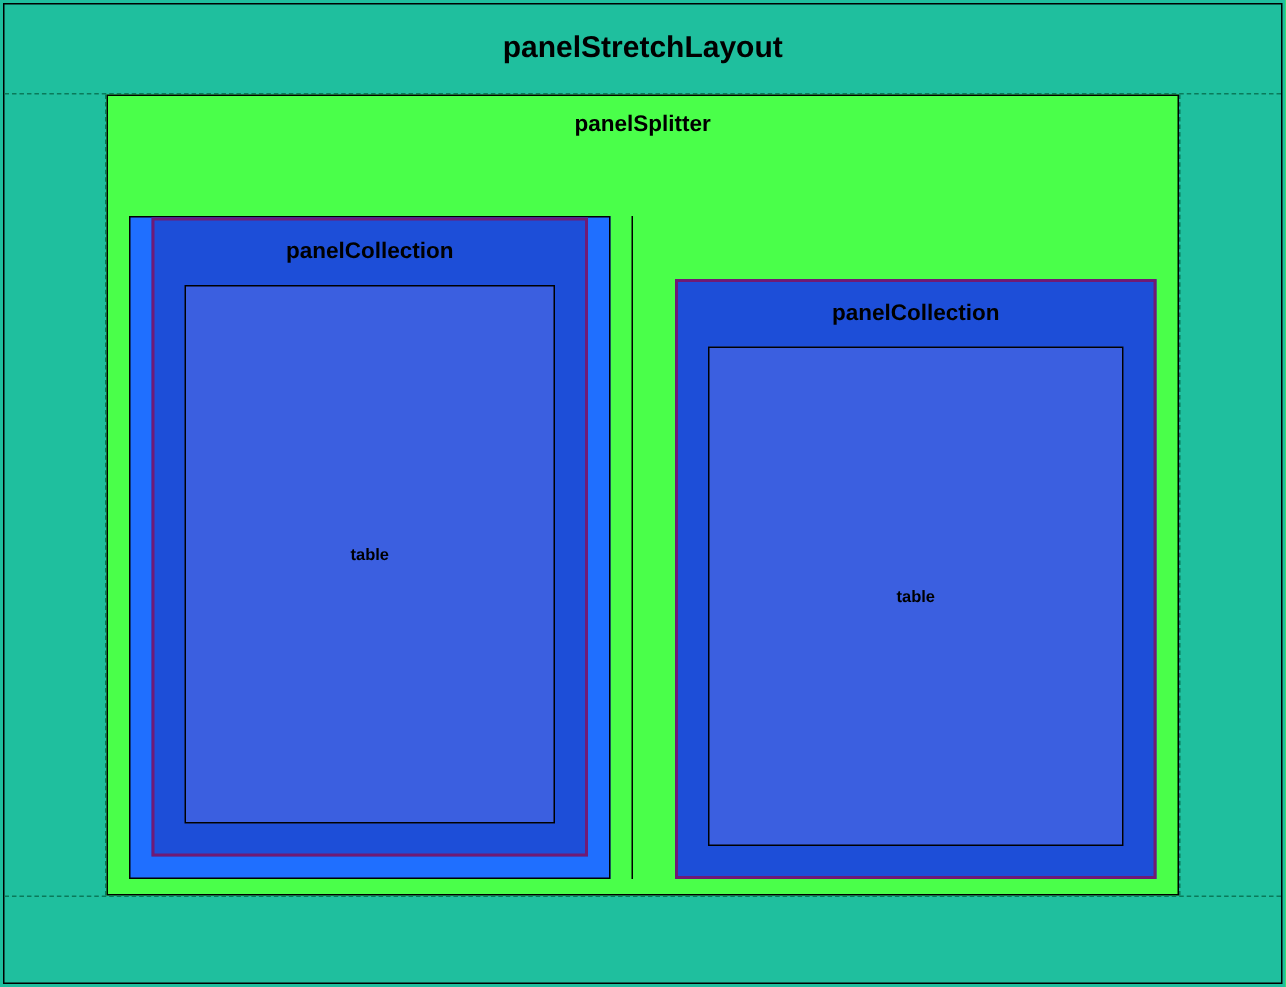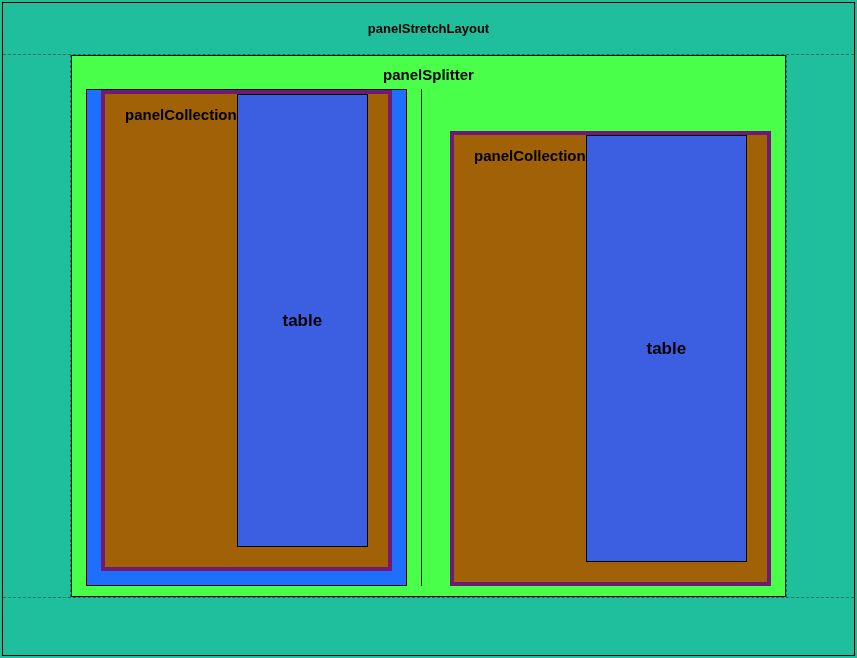--- a/index.html
+++ b/index.html
@@ -18,21 +18,21 @@
     .outer {
       width: 100%;
       height: 100%;
       border: 1px solid #000;
       display: flex;
       flex-direction: column;
     }
     .header {
       text-align: center;
       padding: 18px 0;
-      font-size: 13px;
+      font-size: 20px;
       border-bottom: 1px dashed #0a7a5a;
     }
     .middle-row {
       flex: 1;
       display: flex;
       flex-direction: row;
     }
     .side-strip {
       width: 68px;
       border-right: 1px dashed #0a7a5a;
@@ -40,20 +40,21 @@
     .side-strip.right {
       border-right: none;
       border-left: 1px dashed #0a7a5a;
     }
     .splitter {
       flex: 1;
       background: #4aff4a;
       border: 1px solid #000;
       display: flex;
       flex-direction: column;
+      gap: 47px;
     }
     .splitter-title {
       text-align: center;
       padding: 10px 0 6px 0;
       font-size: 15px;
     }
     .splitter-body {
       flex: 1;
       display: flex;
       flex-direction: row;
@@ -80,40 +81,40 @@
       padding: 0 14px 14px 14px;
       height: 100%;
     }
     .group-layout-title {
       color: #000;
       text-align: center;
       padding: 12px 0 10px 0;
       font-size: 15px;
     }
     .panel-collection {
-      background: #a16207;
-      border: 4px solid #701a75;
+      background: #1d4ed8;
+      border: 2px solid #701a75;
       display: flex;
-      flex-direction: row;
+      flex-direction: column;
       flex: 1;
       padding: 0 20px 20px 20px;
     }
     .panel-collection-title {
       text-align: center;
       padding: 12px 0 14px 0;
       font-size: 15px;
     }
     .table {
       background: #3b5fe0;
       border: 1px solid #000;
       flex: 1;
       display: flex;
       align-items: center;
       justify-content: center;
-      font-size: 17px;
+      font-size: 11px;
       color: #000;
     }
     .footer {
       height: 58px;
       border-top: 1px dashed #0a7a5a;
     }
   </style>
 </head>
 <body>
 

